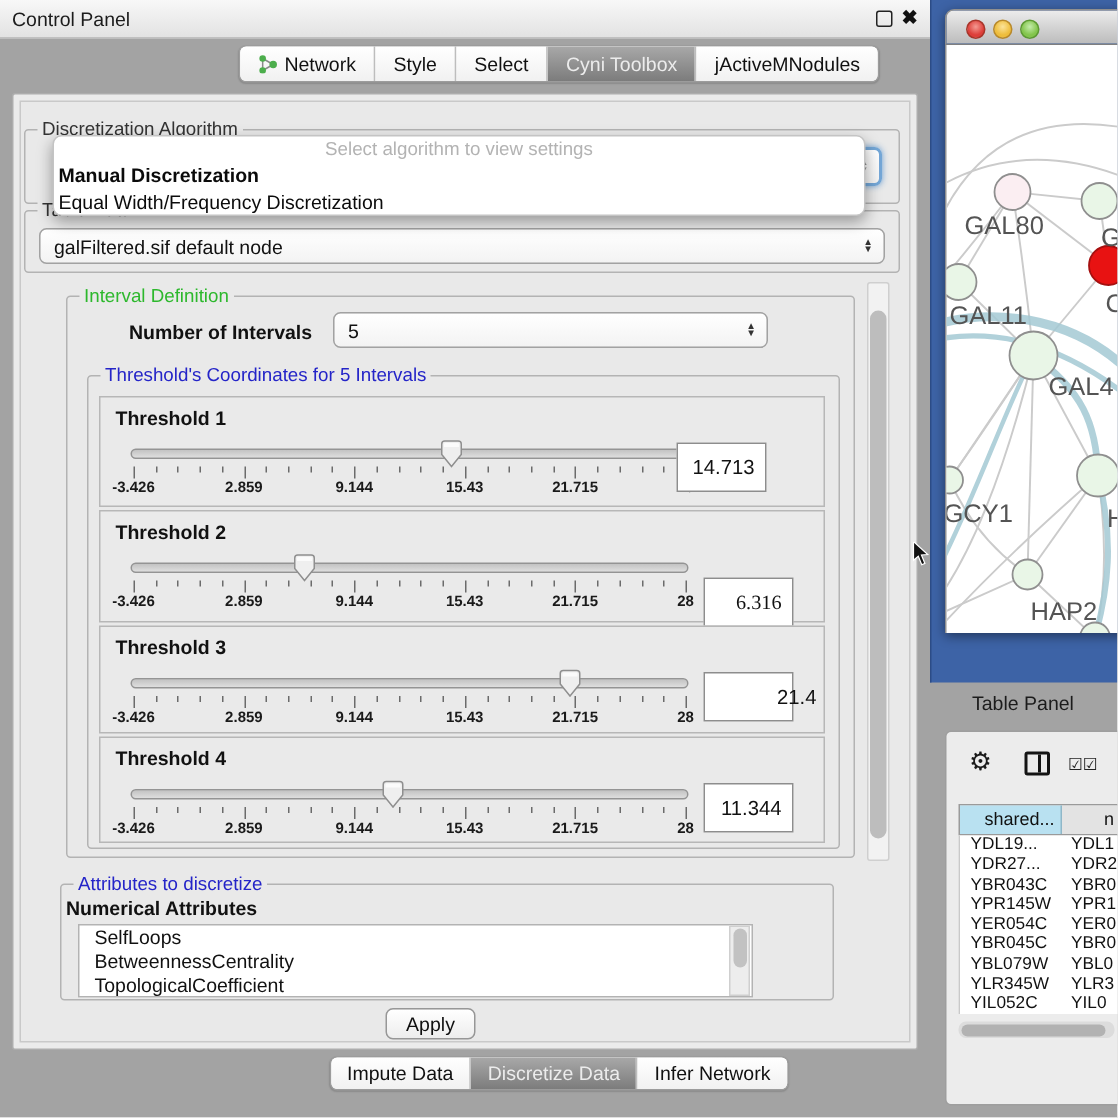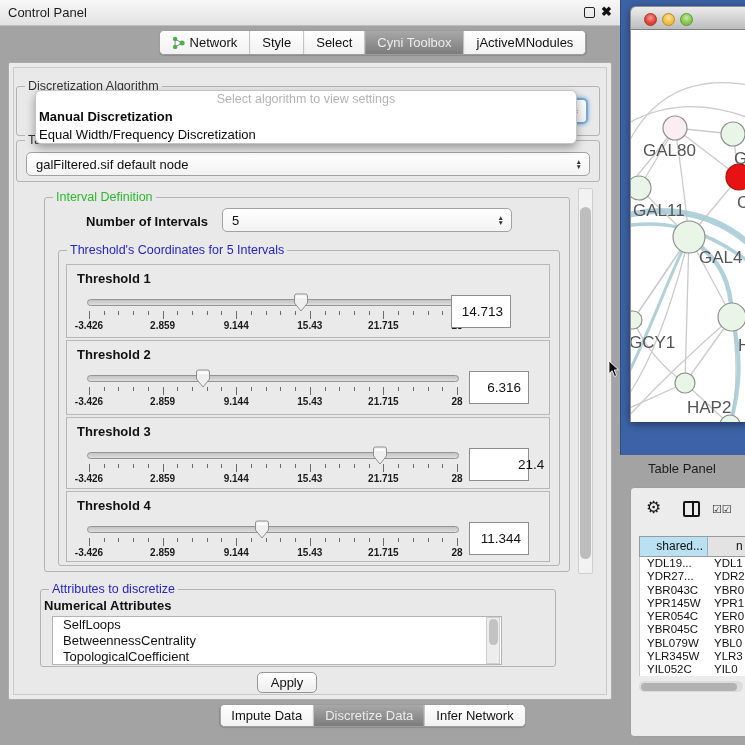--- a/index.html
+++ b/index.html
@@ -278,21 +278,21 @@
           <span class="ticklabel" style="left: 75.6px;">2.859</span>
           <span class="ticklabel" style="left: 149.2px;">9.144</span>
           <span class="ticklabel" style="left: 222.8px;">15.43</span>
           <span class="ticklabel" style="left: 296.4px;">21.715</span>
           <span class="ticklabel" style="left: 370px;">28</span>
         </div>
         <div class="thr-thumb" style="left: 128.079px; top: 28px;"><svg width="16" height="19" viewBox="0 0 16 19">
             <path d="M1.5,3 Q1.5,1 3.5,1 L12.5,1 Q14.5,1 14.5,3 L14.5,10 L8,18 L1.5,10 Z" fill="#efefef" stroke="#8f8f8f" stroke-width="1"></path>
             <path d="M3,3.2 Q3,2.4 4,2.4 L12,2.4 Q13,2.4 13,3.2 L13,5 L3,5 Z" fill="#fbfbfb"></path>
           </svg></div>
-        <div class="thr-value" style="left: 402px; top: 30px;">6.316</div>
+        <div class="thr-value" style="left: 402px; top: 44px; font-family: Liberation Serif, serif;">6.316</div>
       </div>
       <div class="thr-panel" style="top: 417px; height: 72px;">
         <div class="thr-label">Threshold 3</div>
         <div class="thr-track" style="top: 34px;"></div>
         <div class="thr-ticks" style="top: 46px;">
           <div class="tick" style="left: 2px; height: 8px;"></div>
           <div class="tick" style="left: 16.72px; height: 4px;"></div>
           <div class="tick" style="left: 31.44px; height: 4px;"></div>
           <div class="tick" style="left: 46.16px; height: 4px;"></div>
           <div class="tick" style="left: 60.88px; height: 4px;"></div>

